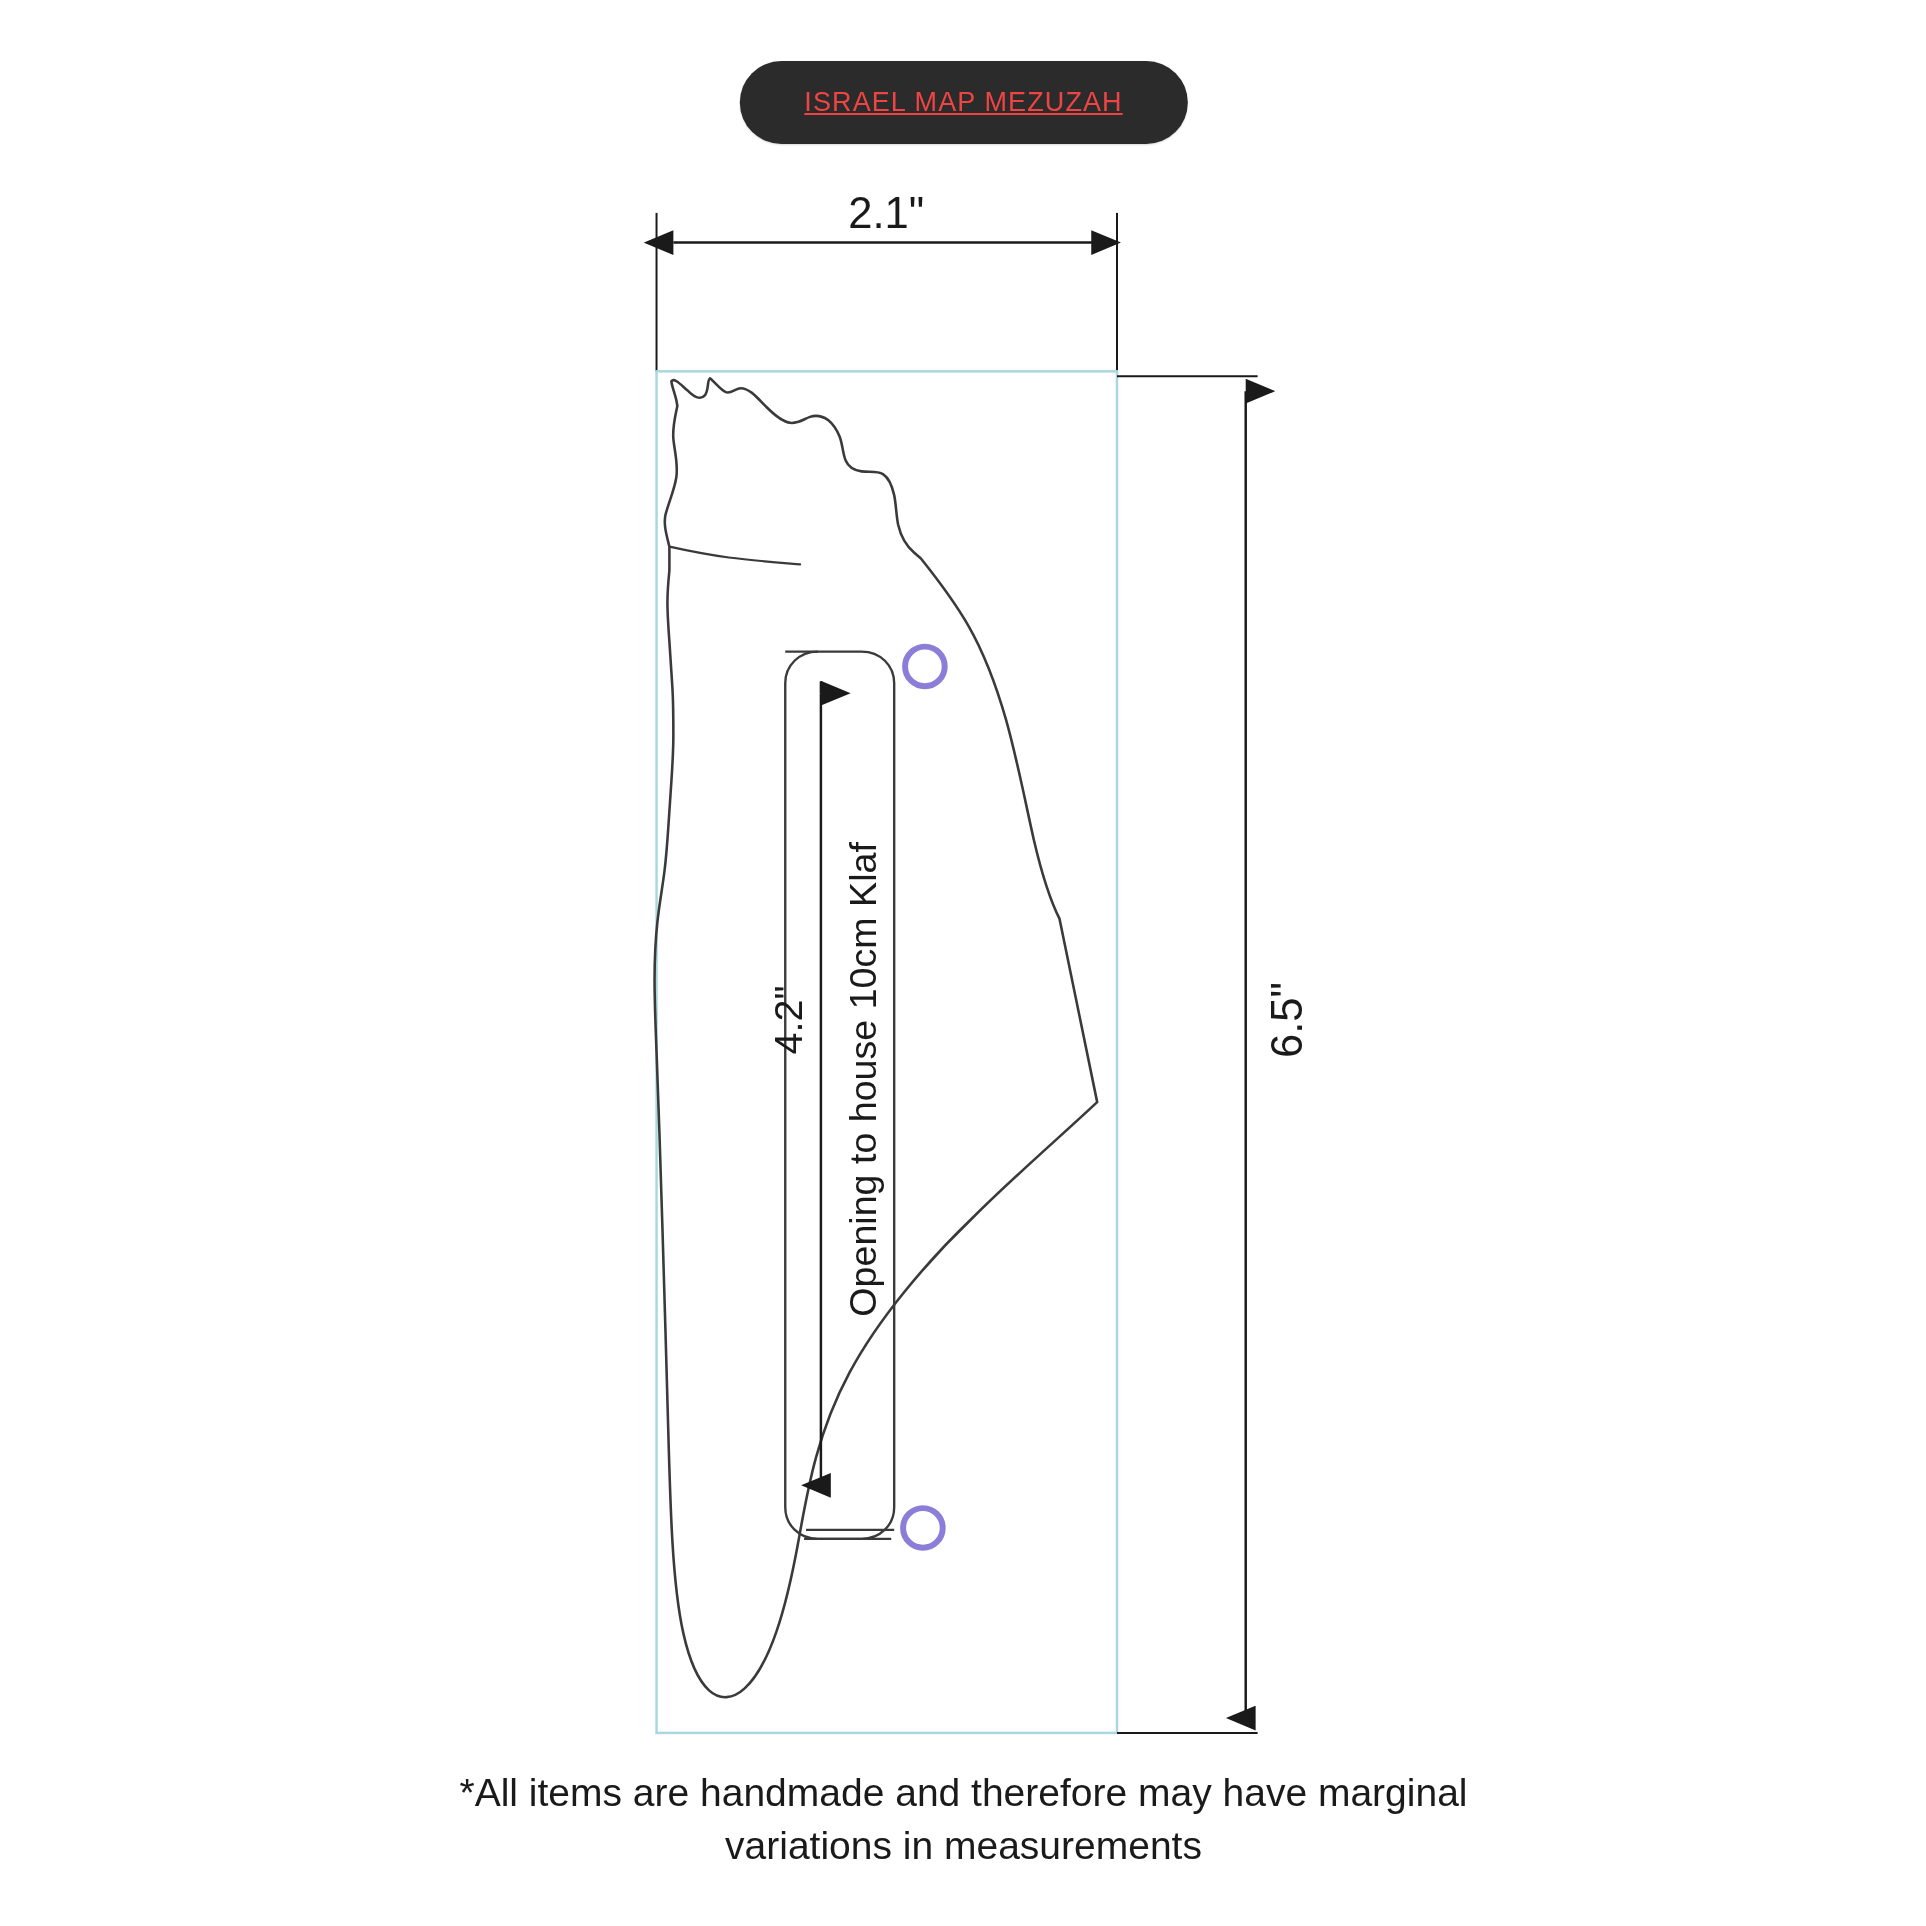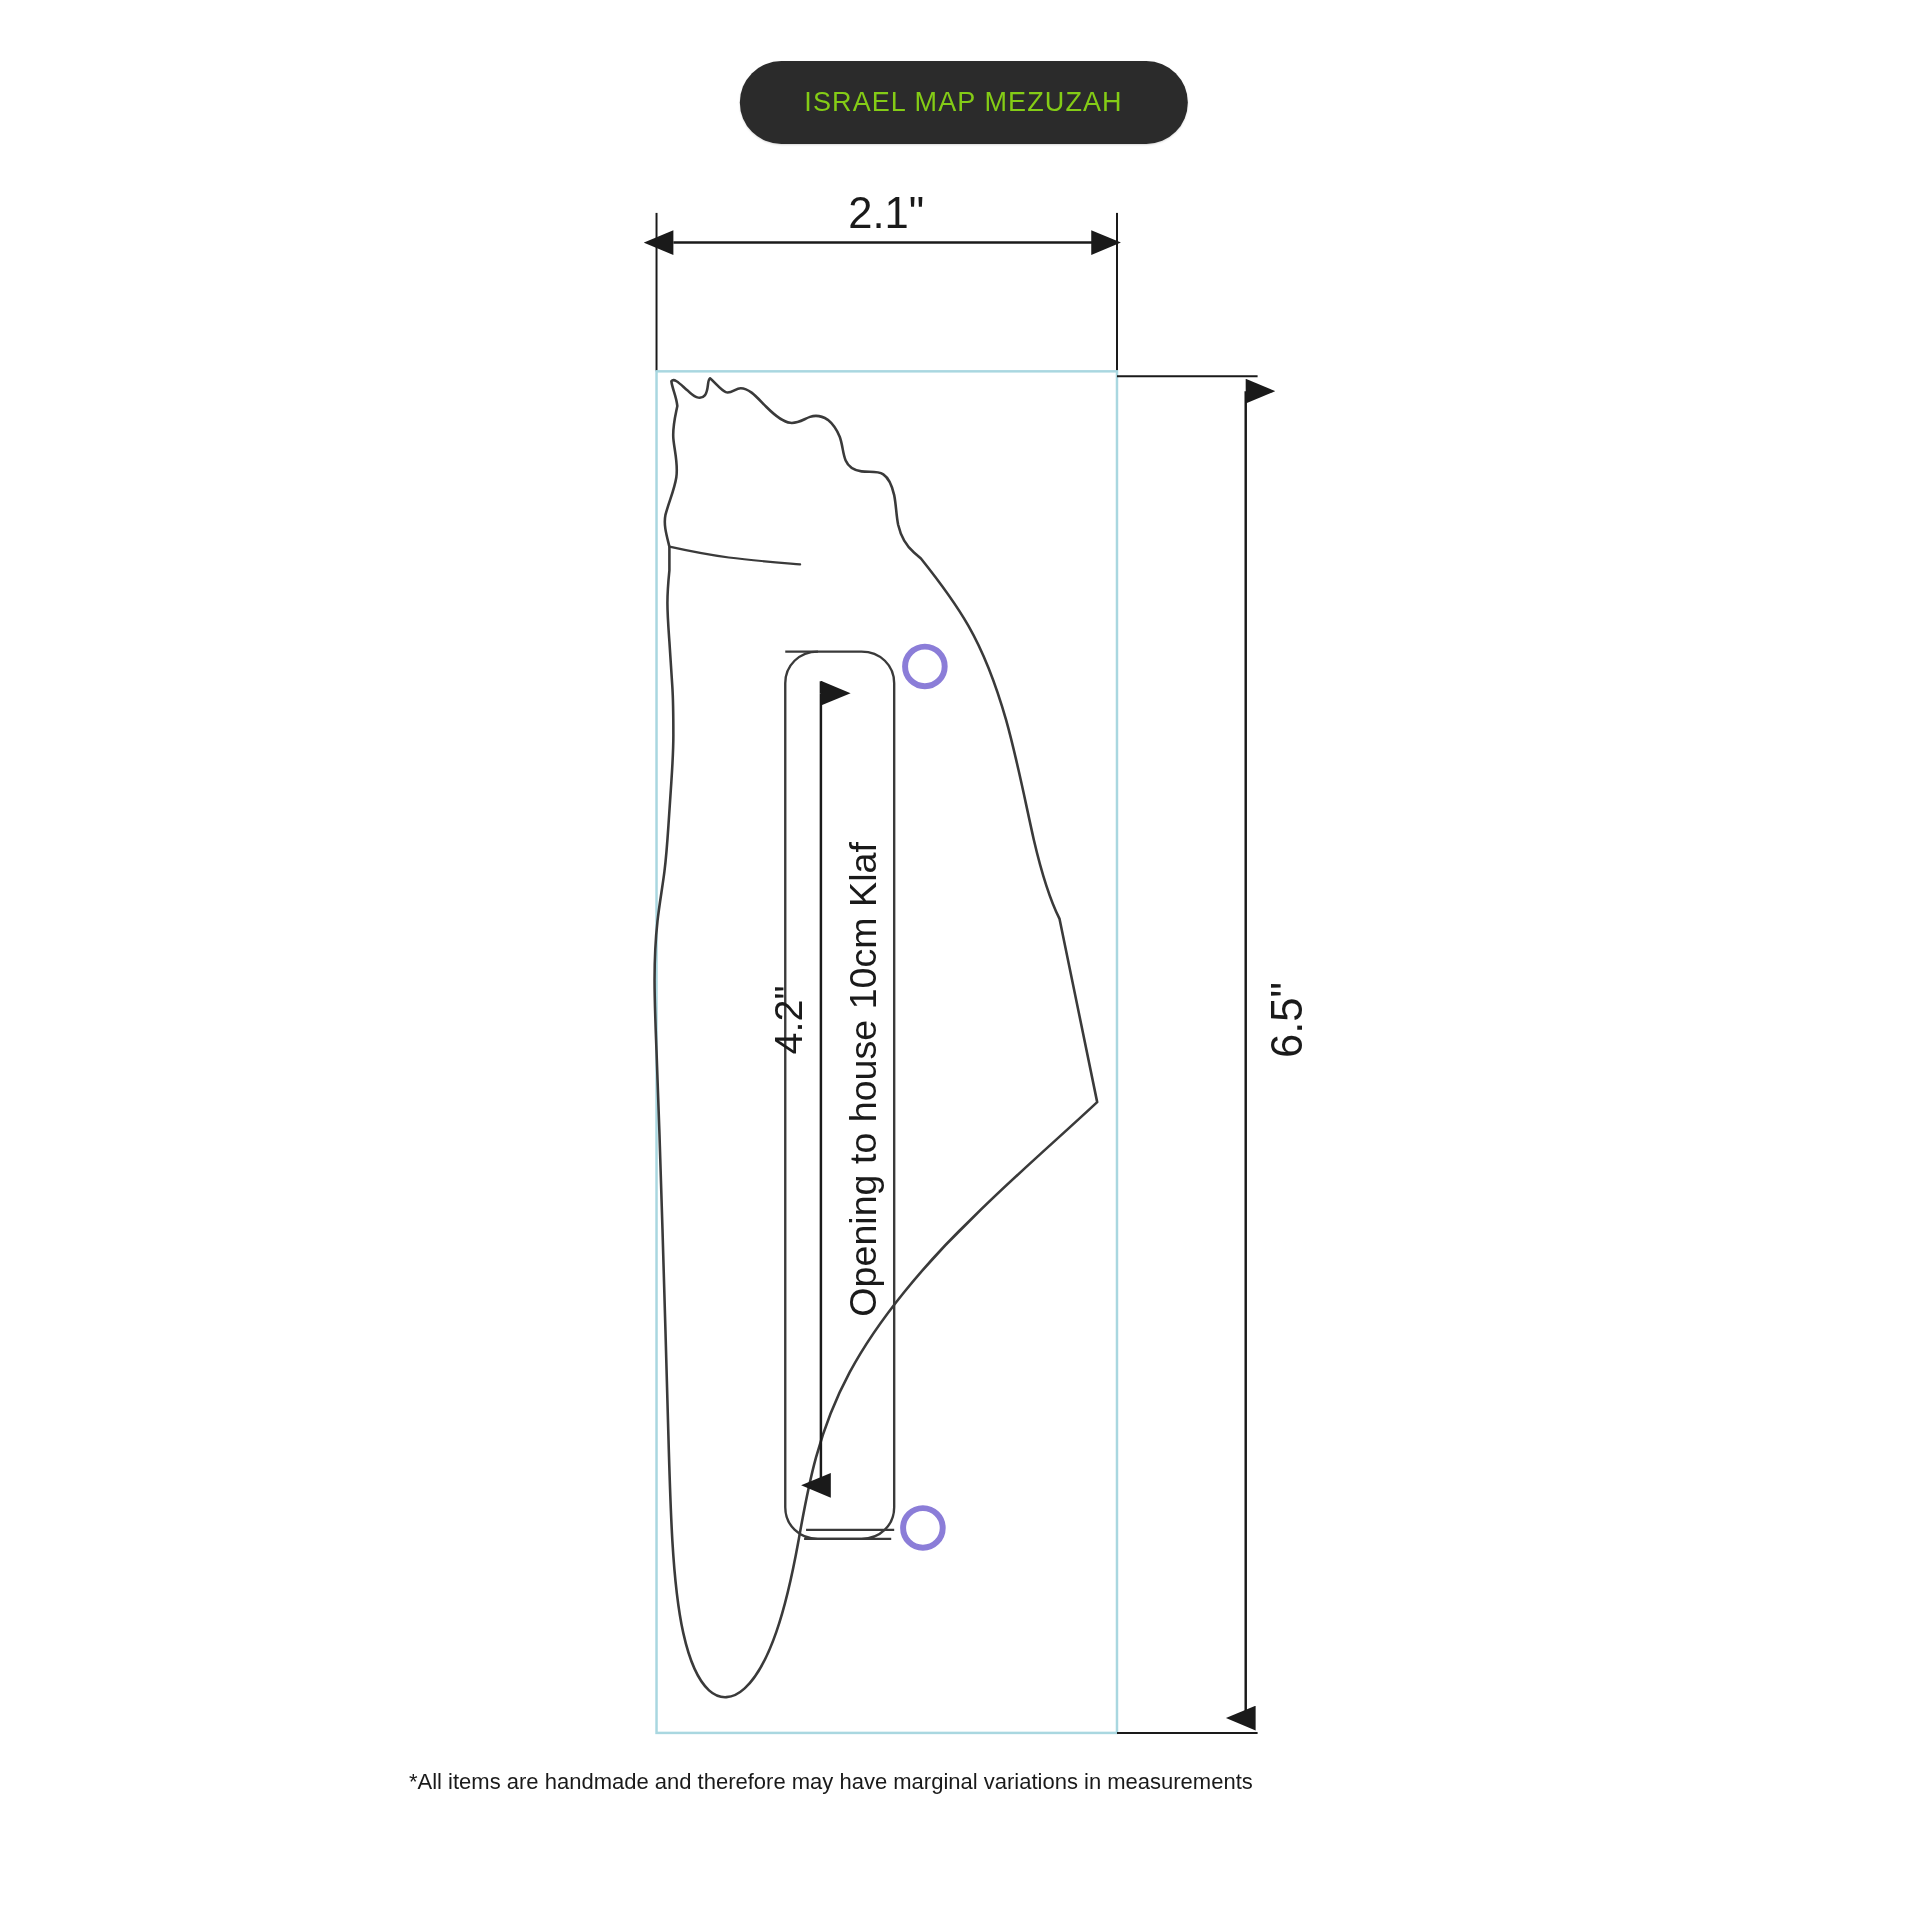--- a/index.html
+++ b/index.html
@@ -16,27 +16,28 @@
     overflow: hidden;
   }
 
   
   .title-pill {
     position: absolute;
     left: 50%;
     transform: translateX(-50%);
     top: 61px;
     background: #2b2b2b;
-    color: #84cc16;
+    color: #ef4444;
     border-radius: 46px;
     padding: 26px 65px;
     font-size: 27px;
     letter-spacing: 1.1px;
     white-space: nowrap;
     box-shadow: 0 1px 2px rgba(0,0,0,0.15);
+    text-decoration: underline;
   }
 
   
   .stage {
     position: absolute;
     left: 0;
     top: 0;
     width: 1927px;
     height: 1927px;
   }
@@ -44,21 +45,22 @@
     display: block;
   }
 
   
   .footnote {
     position: absolute;
     left: 50%;
     transform: translateX(-50%);
     top: 1767px;
     width: 1109px;
-    font-size: 22px;
+    text-align: center;
+    font-size: 39px;
     line-height: 1.35;
     color: #1a1a1a;
   }
 </style>
 </head>
 <body>
 
 <div class="title-pill">ISRAEL MAP MEZUZAH</div>
 
 <div class="stage">

